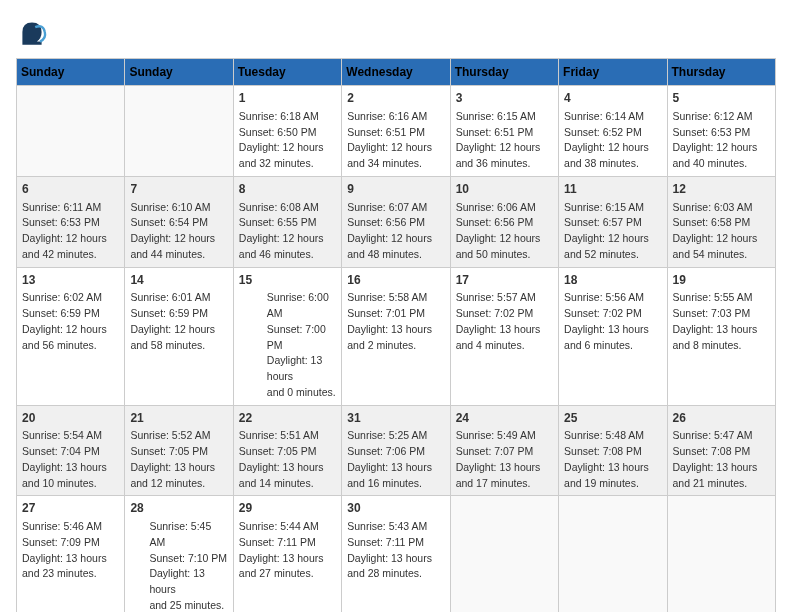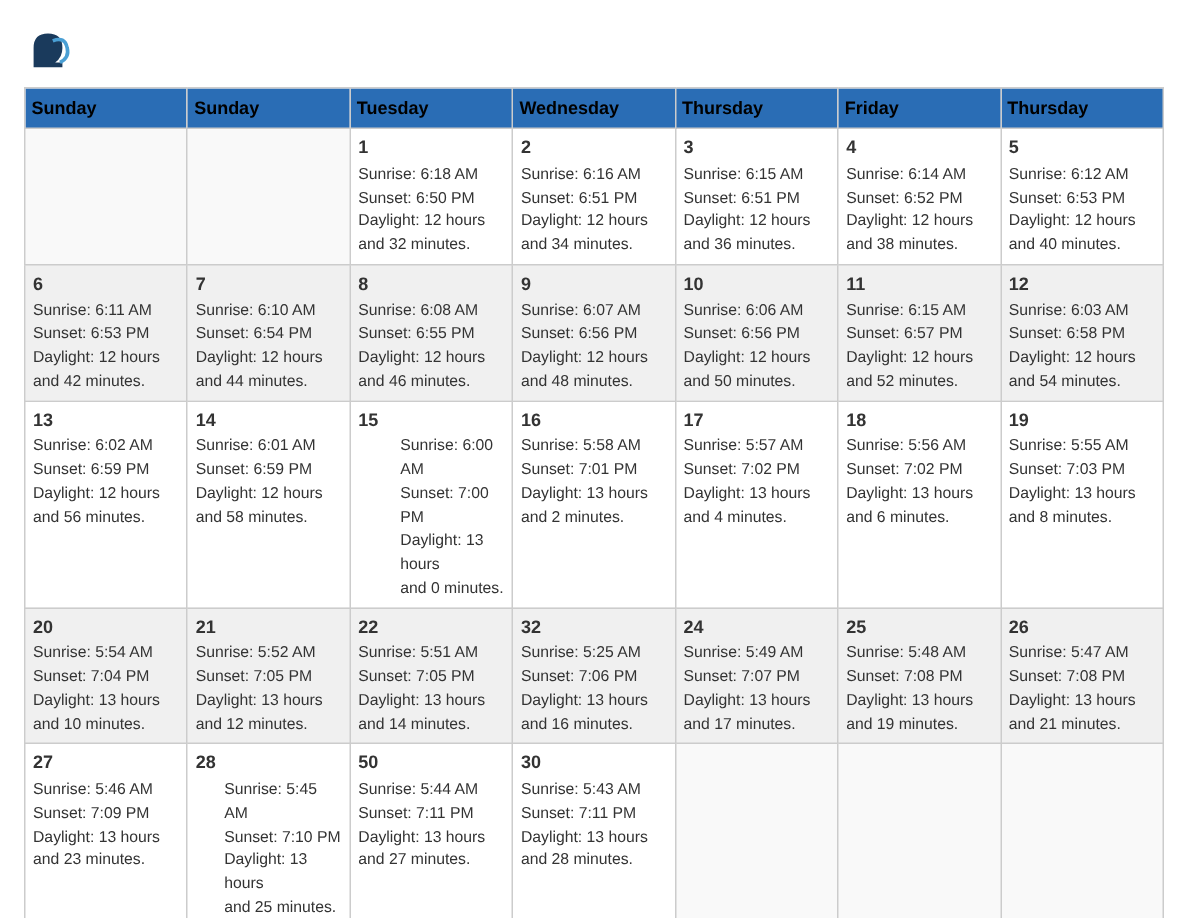--- a/index.html
+++ b/index.html
@@ -272,21 +272,21 @@
 and 12 minutes.</div>
         </td>
         <td>
           <span class="day-number">22</span>
           <div class="day-info" style="white-space: pre-line;">Sunrise: 5:51 AM
 Sunset: 7:05 PM
 Daylight: 13 hours
 and 14 minutes.</div>
         </td>
         <td>
-          <span class="day-number">32</span>
+          <span class="day-number">31</span>
           <div class="day-info" style="white-space: pre-line;">Sunrise: 5:25 AM
 Sunset: 7:06 PM
 Daylight: 13 hours
 and 16 minutes.</div>
         </td>
         <td>
           <span class="day-number">24</span>
           <div class="day-info" style="white-space: pre-line;">Sunrise: 5:49 AM
 Sunset: 7:07 PM
 Daylight: 13 hours
@@ -316,21 +316,21 @@
 and 23 minutes.</div>
         </td>
         <td>
           <span class="day-number">28</span>
           <div class="day-info" style="white-space: pre-line; margin-left: 19px;">Sunrise: 5:45 AM
 Sunset: 7:10 PM
 Daylight: 13 hours
 and 25 minutes.</div>
         </td>
         <td>
-          <span class="day-number">50</span>
+          <span class="day-number">29</span>
           <div class="day-info" style="white-space: pre-line;">Sunrise: 5:44 AM
 Sunset: 7:11 PM
 Daylight: 13 hours
 and 27 minutes.</div>
         </td>
         <td>
           <span class="day-number">30</span>
           <div class="day-info" style="white-space: pre-line;">Sunrise: 5:43 AM
 Sunset: 7:11 PM
 Daylight: 13 hours

